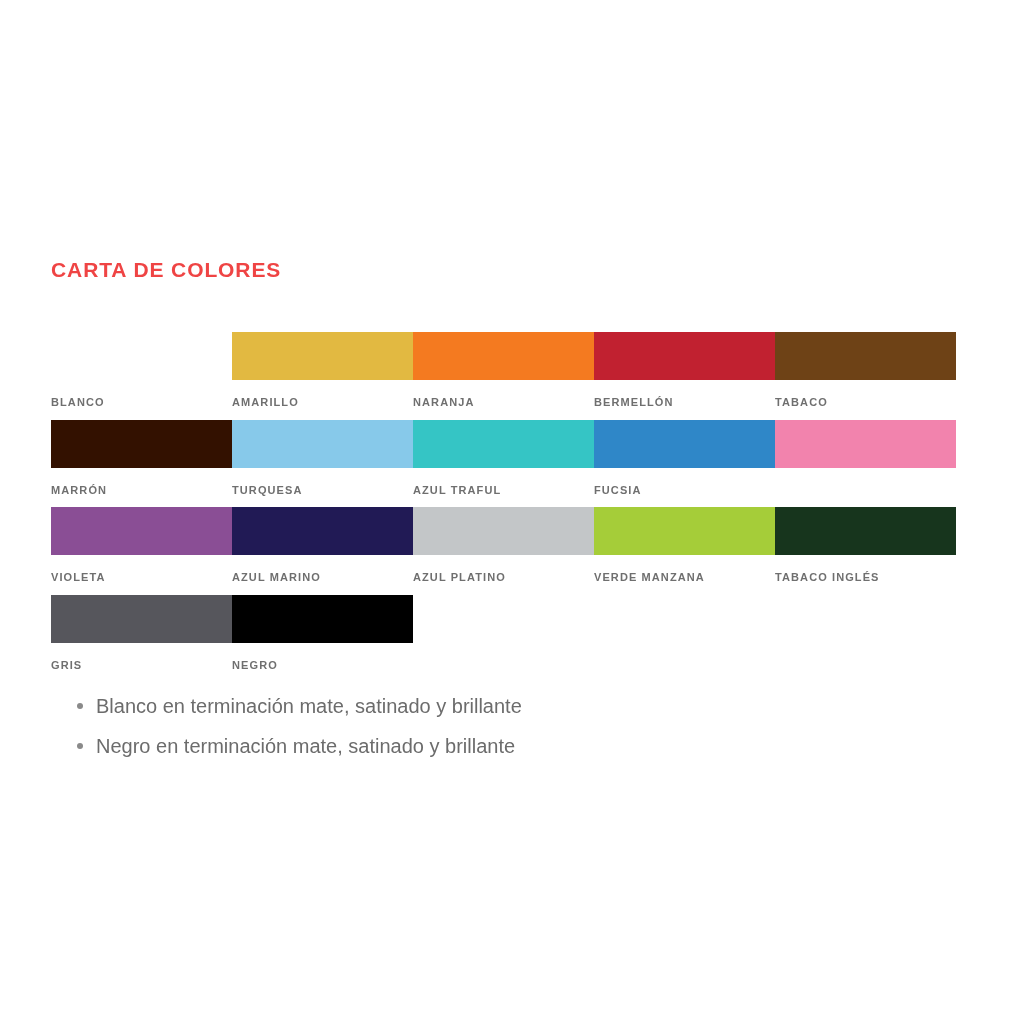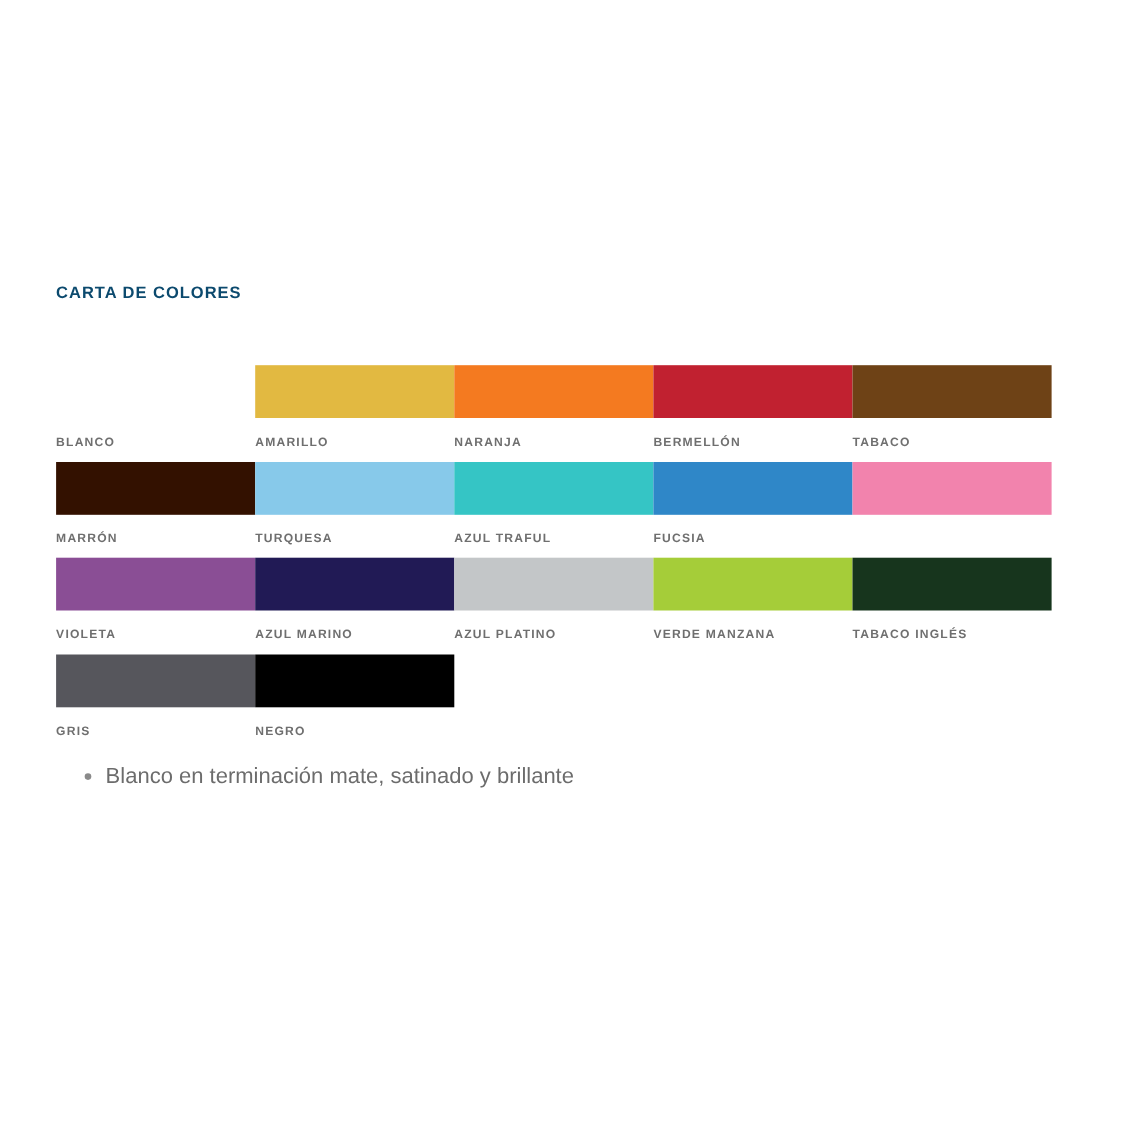--- a/index.html
+++ b/index.html
@@ -24,23 +24,23 @@
     width: 1024px;
     height: 1024px;
     background: #ffffff;
   }
 
   
   .page-title {
     position: absolute;
     left: 51px;
     top: 258px;
-    font-size: 15px;
+    font-size: 21px;
     font-weight: bold;
-    color: #0c4a6e;
+    color: #ef4444;
     letter-spacing: 0.9px;
     white-space: nowrap;
   }
 
   
   .swatch-grid {
     position: absolute;
     left: 51px;
     top: 332px;
     width: 905px;
@@ -173,15 +173,16 @@
         </div>
         <div class="swatch-labels">
           <div class="swatch-label">GRIS</div>
           <div class="swatch-label">NEGRO</div>
         </div>
       </div>
     </div>
 
   <ul class="notes" id="notes-list">
       <li><span class="bullet-dot"></span><span>Blanco en terminación mate, satinado y brillante</span></li>
+      <li><span class="bullet-dot"></span><span>Negro en terminación mate, satinado y brillante</span></li>
     </ul>
 
 </div>
 
 </body></html>

